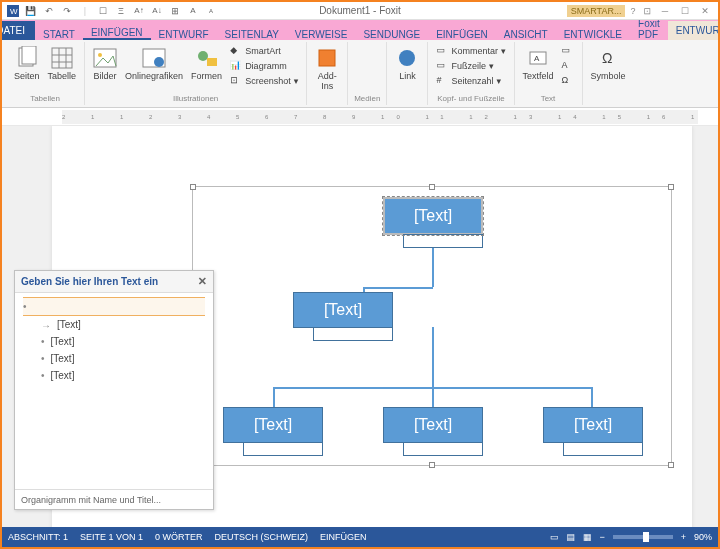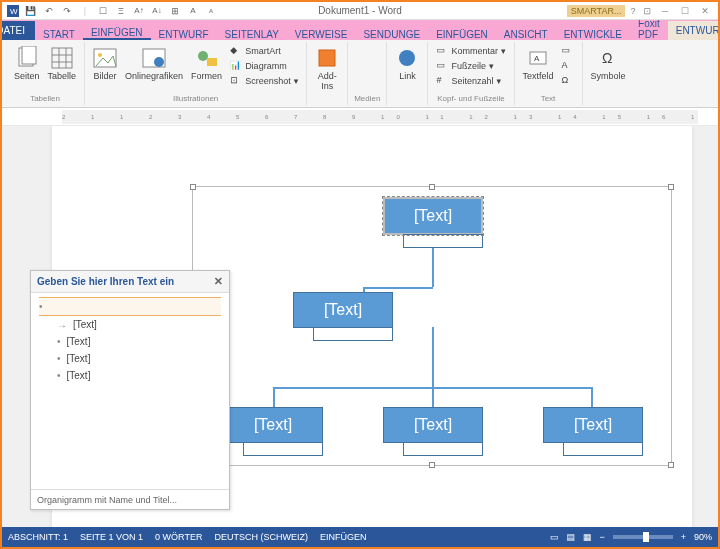--- a/index.html
+++ b/index.html
@@ -30,21 +30,21 @@
 .ruler { position: absolute; left: 60px; right: 20px; height: 14px; top: 2px; background: linear-gradient(to right, #f0f0f0 0, #f0f0f0 100%); font-size: 6px; color: #888; display: flex; align-items: center; overflow: hidden; }
 .ruler-ticks { white-space: nowrap; letter-spacing: 12px; }
 .document-area { position: relative; height: 405px; background: #f0f0f0; overflow: hidden; }
 .page { position: absolute; left: 50px; top: 0; width: 640px; height: 480px; background: #fff; box-shadow: 0 0 4px rgba(0,0,0,0.1); }
 .smartart-frame { position: absolute; left: 140px; top: 60px; width: 480px; height: 280px; border: 1px solid #bbb; }
 .smartart-handle { position: absolute; width: 6px; height: 6px; background: #fff; border: 1px solid #888; }
 .org-node { position: absolute; }
 .org-box { background: #5b9bd5; color: #fff; font-size: 16px; padding: 8px 16px; border: 1px solid #41719c; display: flex; align-items: center; justify-content: center; }
 .org-sub { background: #fff; border: 1px solid #41719c; height: 14px; margin-top: -1px; }
 .org-line { position: absolute; background: #5b9bd5; }
-.text-pane { position: absolute; left: 28px; top: 144px; width: 200px; height: 240px; background: #fff; border: 1px solid #c0c0c0; box-shadow: 1px 1px 3px rgba(0,0,0,0.15); z-index: 10; }
+.text-pane { position: absolute; left: 12px; top: 144px; width: 200px; height: 240px; background: #fff; border: 1px solid #c0c0c0; box-shadow: 1px 1px 3px rgba(0,0,0,0.15); z-index: 10; }
 .text-pane-header { height: 22px; background: #f5f5f5; border-bottom: 1px solid #ddd; display: flex; align-items: center; padding: 0 6px; font-size: 10px; color: #2b579a; font-weight: bold; }
 .text-pane-close { margin-left: auto; color: #666; cursor: pointer; font-size: 11px; }
 .text-pane-body { padding: 4px 8px; font-size: 10px; color: #444; }
 .text-pane-body .bullet-row { padding: 3px 0; display: flex; align-items: center; gap: 6px; }
 .text-pane-body .bullet-row .bullet { color: #888; }
 .text-pane-body .sub { padding-left: 18px; }
 .text-pane-body .active-row { border-top: 1px solid #f0b060; border-bottom: 1px solid #f0b060; background: #fdf6ec; }
 .text-pane-footer { position: absolute; bottom: 0; left: 0; right: 0; height: 20px; border-top: 1px solid #ddd; font-size: 9px; color: #666; padding: 3px 6px; display: flex; align-items: center; margin-top: 29px; }
 .status-bar { position: absolute; bottom: 0; left: 0; right: 0; height: 20px; background: #2b579a; color: #fff; display: flex; align-items: center; font-size: 9px; padding: 0 6px; gap: 12px; }
 .status-right { margin-left: auto; display: flex; align-items: center; gap: 8px; }
@@ -66,21 +66,21 @@
   <span class="qat-icon">↶</span>
   <span class="qat-icon">↷</span>
   <span class="qat-icon" style="color:#ccc">|</span>
   <span class="qat-icon">☐</span>
   <span class="qat-icon">Ξ</span>
   <span class="qat-icon" style="font-size:8px">A↑</span>
   <span class="qat-icon" style="font-size:8px">A↓</span>
   <span class="qat-icon">⊞</span>
   <span class="qat-icon" style="font-size:8px">A</span>
   <span class="qat-icon" style="font-size:6px">A</span>
-  <span class="qat-title">Dokument1 - Word</span>
+  <span class="qat-title">Dokument1 - Foxit</span>
   <div class="qat-right">
     <span style="background:#f0d090;color:#8a6d1a;padding:1px 4px">SMARTAR...</span>
     <span>?</span>
     <span>⊡</span>
     <span class="window-btn">─</span>
     <span class="window-btn">☐</span>
     <span class="window-btn">✕</span>
   </div>
 </div>
 

